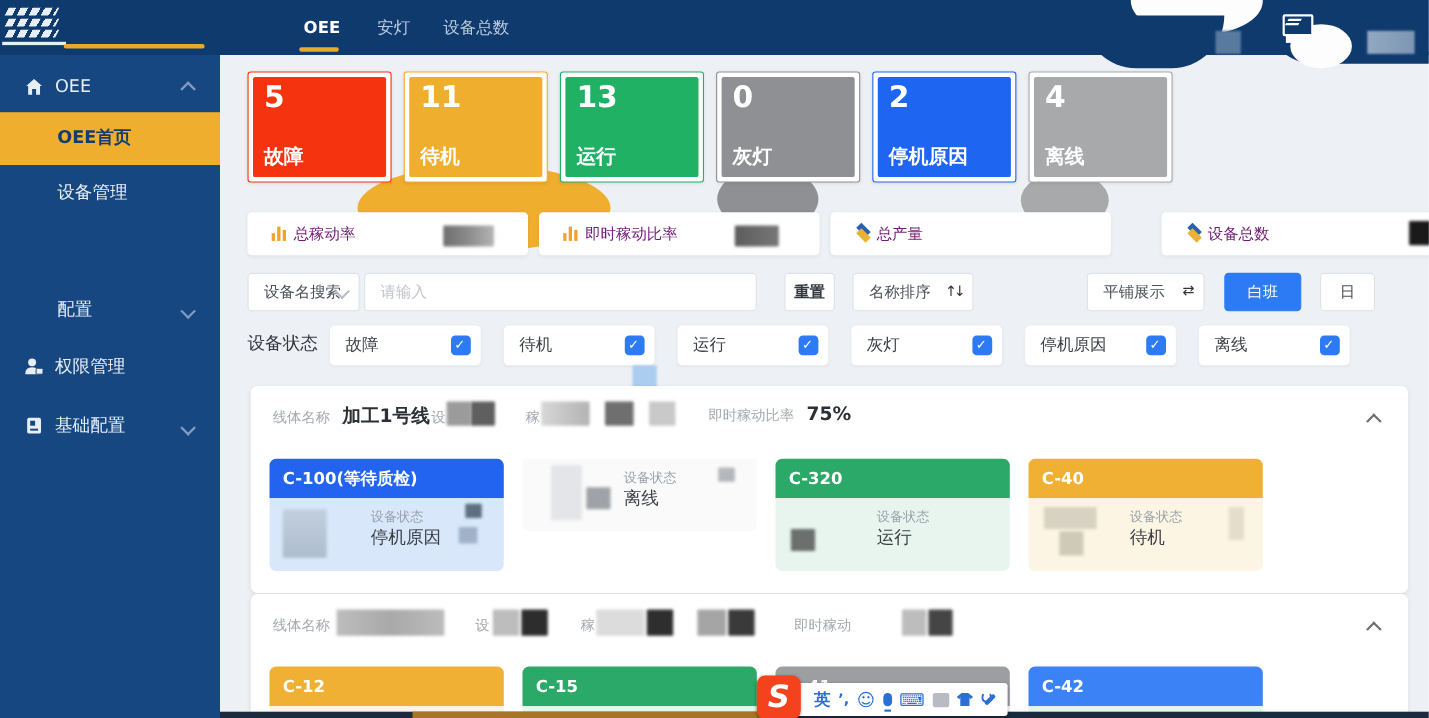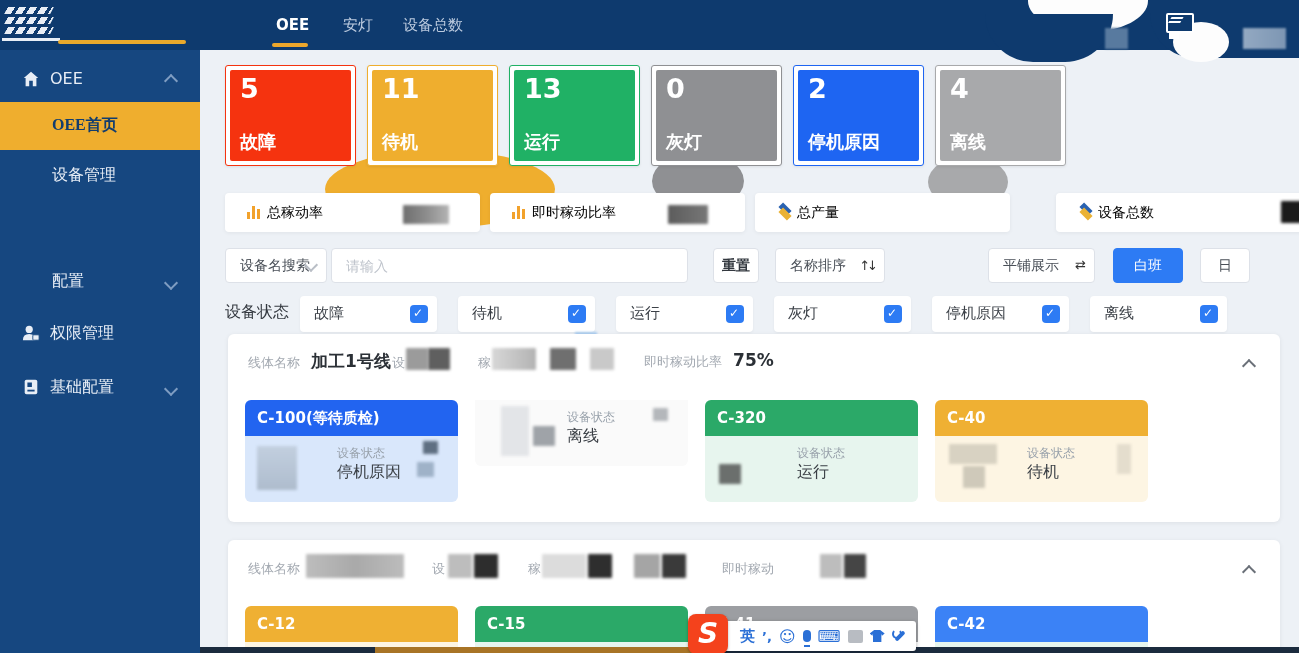--- a/index.html
+++ b/index.html
@@ -39,21 +39,21 @@
   .blob{position:absolute;border-radius:50%;}
   
   .scard{position:absolute;top:15px;width:131px;height:101px;background:#fff;border:1px solid;
          border-radius:3px;padding:4px;box-sizing:border-box;box-shadow:0 1px 3px rgba(0,0,0,.08);}
   .sfill{width:100%;height:100%;border-radius:2px;position:relative;color:#fff;}
   .snum{position:absolute;top:3px;left:10px;font-size:27px;font-weight:bold;}
   .slbl{position:absolute;bottom:7px;left:10px;font-size:18px;font-weight:bold;}
   
   .stat{position:absolute;top:143px;width:255px;height:39px;background:#fff;border-radius:4px;
         box-shadow:0 1px 4px rgba(0,0,0,.06);}
-  .stat .lab{position:absolute;left:42px;top:11px;font-size:14px;color:#000000;}
+  .stat .lab{position:absolute;left:42px;top:11px;font-size:14px;color:#701a75;}
   .bars-icon{position:absolute;left:22px;top:13px;width:14px;height:13px;display:flex;align-items:flex-end;gap:2px;}
   .bars-icon i{display:block;width:3px;background:#f2a22c;}
   .layers-icon{position:absolute;left:22px;top:10px;width:16px;height:16px;}
   .layers-icon .d{position:absolute;left:2px;width:12px;height:12px;transform:rotate(45deg) scaleY(.55);}
   .layers-icon .d1{top:0;background:#2a62b0;}
   .layers-icon .d2{top:5px;background:#eab235;}
   .blurblock{position:absolute;filter:blur(1.5px);border-radius:1px;}
   
   .tb-box{position:absolute;top:198px;height:35px;background:#fff;border:1px solid #dde1e8;border-radius:4px;
           box-sizing:border-box;font-size:14px;color:#4a5058;}
@@ -140,21 +140,21 @@
   </div>
 
   <div class="sidebar">
     <div class="side-item" style="top:10px;">
       <svg class="ic" viewBox="0 0 20 20">
         <path d="M10 2 L18 9 L16 9 L16 18 L12 18 L12 12 L8 12 L8 18 L4 18 L4 9 L2 9 Z" fill="#e8eef6"></path>
       </svg>
       <span class="txt" style="left:50px;">OEE</span>
       <span class="side-chev chev up"></span>
     </div>
-    <div class="side-item active" style="top:52px;font-family:Liberation Serif, serif;">
+    <div class="side-item active" style="top:52px;">
       <span class="txt" style="left:52px;">OEE首页</span>
     </div>
     <div class="side-item" style="top:106px;">
       <span class="txt" style="left:52px;">设备管理</span>
     </div>
     <div class="side-item" style="top:212px;">
       <span class="txt" style="left:52px;">配置</span>
       <span class="side-chev chev down"></span>
     </div>
     <div class="side-item" style="top:264px;">
@@ -298,21 +298,21 @@
     </div>
     <div class="pill" style="left:732px;">
       <span class="ptxt">停机原因</span>
       <span class="cb"></span>
     </div>
     <div class="pill" style="left:890px;">
       <span class="ptxt">离线</span>
       <span class="cb"></span>
     </div>
 
-    <div class="linecard" style="top:284px;height:188px;">
+    <div class="linecard" style="top:301px;height:188px;">
       <span class="lh-item" style="left:20px;">
         <span class="lh-label">线体名称</span>
         <span class="lh-name">加工1号线</span>
       </span>
       <span class="lh-item" style="left:164px;top:18px;">
         <span class="lh-label">设</span>
       </span>
       <span class="blurblock" style="left:178px;top:14px;width:22px;height:22px;background:#9b9b9b;"></span>
       <span class="blurblock" style="left:200px;top:14px;width:22px;height:22px;background:#5f5f5f;"></span>
       <span class="lh-item" style="left:250px;top:18px;">

